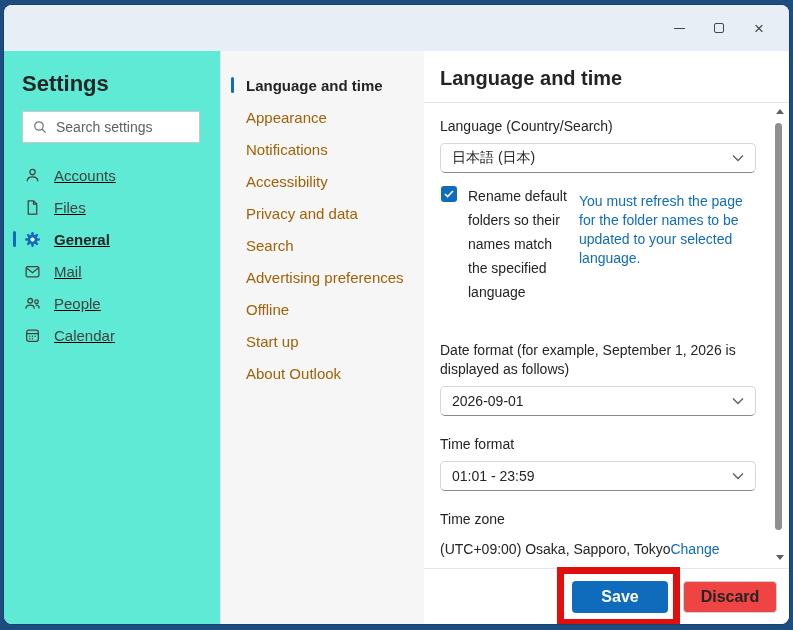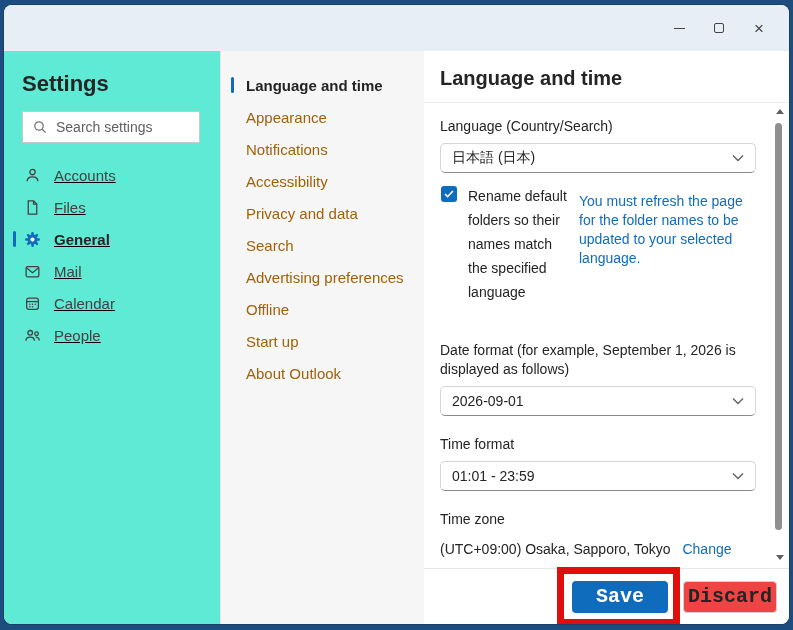--- a/index.html
+++ b/index.html
@@ -60,37 +60,37 @@
 
   .rename-row { display:flex; margin-top:11px; }
   .checkbox { width:16px; height:16px; background:#0f6cbd; border-radius:3px; flex:0 0 auto;
     display:flex; align-items:center; justify-content:center; margin:2px 11px 0 1px; cursor:pointer; }
   .rename-label { width:100px; font-size:14px; color:#242424; line-height:24px; }
   .rename-note { width:172px; font-size:14px; color:#0f6cbd; line-height:19px;
     margin-left:11px; margin-top:8px; }
 
   .gap-lg { height:37px; }
   .gap-md { height:19px; }
-  .tz-row { font-size:14px; color:#242424; margin-top:6px; display:flex; gap:12px; }
+  .tz-row { font-size:14px; color:#242424; margin-top:6px; display:flex; gap:0; }
   .link { color:#0f6cbd; cursor:pointer; }
 
   
   .scrollbar { position:absolute; top:4px; bottom:6px; right:3px; width:14px; }
   .sb-arrow { position:absolute; left:4px; width:0; height:0;
     border-left:4px solid transparent; border-right:4px solid transparent; }
   .sb-up { top:2px; border-bottom:5px solid #606060; }
   .sb-down { bottom:2px; border-top:5px solid #606060; }
   .sb-thumb { position:absolute; left:3px; top:16px; bottom:32px; width:7px;
     background:#8f8f8f; border-radius:4px; }
 
   
   .panel-footer { flex:0 0 56px; border-top:1px solid #e6e6e6; display:flex;
     align-items:center; justify-content:flex-end; gap:15px; padding-right:12px; position:relative; }
-  .btn { height:32px; border-radius:4px; font-size:20px; font-weight:700;
-    font-family:Liberation Mono, monospace; cursor:pointer; }
+  .btn { height:32px; border-radius:4px; font-size:16px; font-weight:700;
+    font-family:Liberation Sans, sans-serif; cursor:pointer; }
   .btn-save { width:96px; background:#0f6cbd; color:#fff; border:none; }
   .btn-discard { width:94px; background:#ef4444; color:#242424; border:1px solid #d1d1d1; }
   .save-wrap { position:relative; }
   .annotation { position:absolute; left:-15px; right:-12px; top:-14px; bottom:-13px;
     border:7px solid #e10e0e; pointer-events:none; z-index:5; }
 
   svg { display:block; }
 </style>
 </head>
 <body>
@@ -164,44 +164,44 @@
             <svg width="17" height="17" viewBox="0 0 16 16" fill="none" stroke="#424242" stroke-width="1.2">
               <rect x="2" y="3.5" width="12" height="9.5" rx="1.5"></rect>
                 <path d="M2.5 4.8 8 9.2l5.5-4.4"></path>
             </svg>
           </span>
           <span class="lbl">Mail</span>
         </div>
         <div class="side-item">
           <span>
             <svg width="17" height="17" viewBox="0 0 16 16" fill="none" stroke="#424242" stroke-width="1.2">
+              <circle cx="5.8" cy="5.5" r="2.2"></circle>
+                <path d="M1.8 13c0-2.2 1.8-3.5 4-3.5s4 1.3 4 3.5"></path>
+              <circle cx="11.8" cy="6.3" r="1.7"></circle>
+                <path d="M11 9.6c1.9-.2 3.4 1.1 3.4 3"></path>
+            </svg>
+          </span>
+          <span class="lbl">People</span>
+        </div>
+        <div class="side-item">
+          <span>
+            <svg width="17" height="17" viewBox="0 0 16 16" fill="none" stroke="#424242" stroke-width="1.2">
               <rect x="2.5" y="3" width="11" height="10.5" rx="2"></rect>
                 <line x1="2.5" y1="6.2" x2="13.5" y2="6.2"></line>
               <g fill="#424242" stroke="none">
                 <circle cx="5.5" cy="8.7" r=".7"></circle>
                   <circle cx="8" cy="8.7" r=".7"></circle>
                   <circle cx="10.5" cy="8.7" r=".7"></circle>
                 <circle cx="5.5" cy="11" r=".7"></circle>
                   <circle cx="8" cy="11" r=".7"></circle>
               </g>
             </svg>
           </span>
           <span class="lbl">Calendar</span>
         </div>
-        <div class="side-item">
-          <span>
-            <svg width="17" height="17" viewBox="0 0 16 16" fill="none" stroke="#424242" stroke-width="1.2">
-              <circle cx="5.8" cy="5.5" r="2.2"></circle>
-                <path d="M1.8 13c0-2.2 1.8-3.5 4-3.5s4 1.3 4 3.5"></path>
-              <circle cx="11.8" cy="6.3" r="1.7"></circle>
-                <path d="M11 9.6c1.9-.2 3.4 1.1 3.4 3"></path>
-            </svg>
-          </span>
-          <span class="lbl">People</span>
-        </div>
       </div>
     </div>
 
     <div class="midnav">
       <div class="nav-item selected">
         <span class="indicator"></span>
         <span>Language and time</span>
       </div>
       <div class="nav-item">
         <span>Appearance</span>

